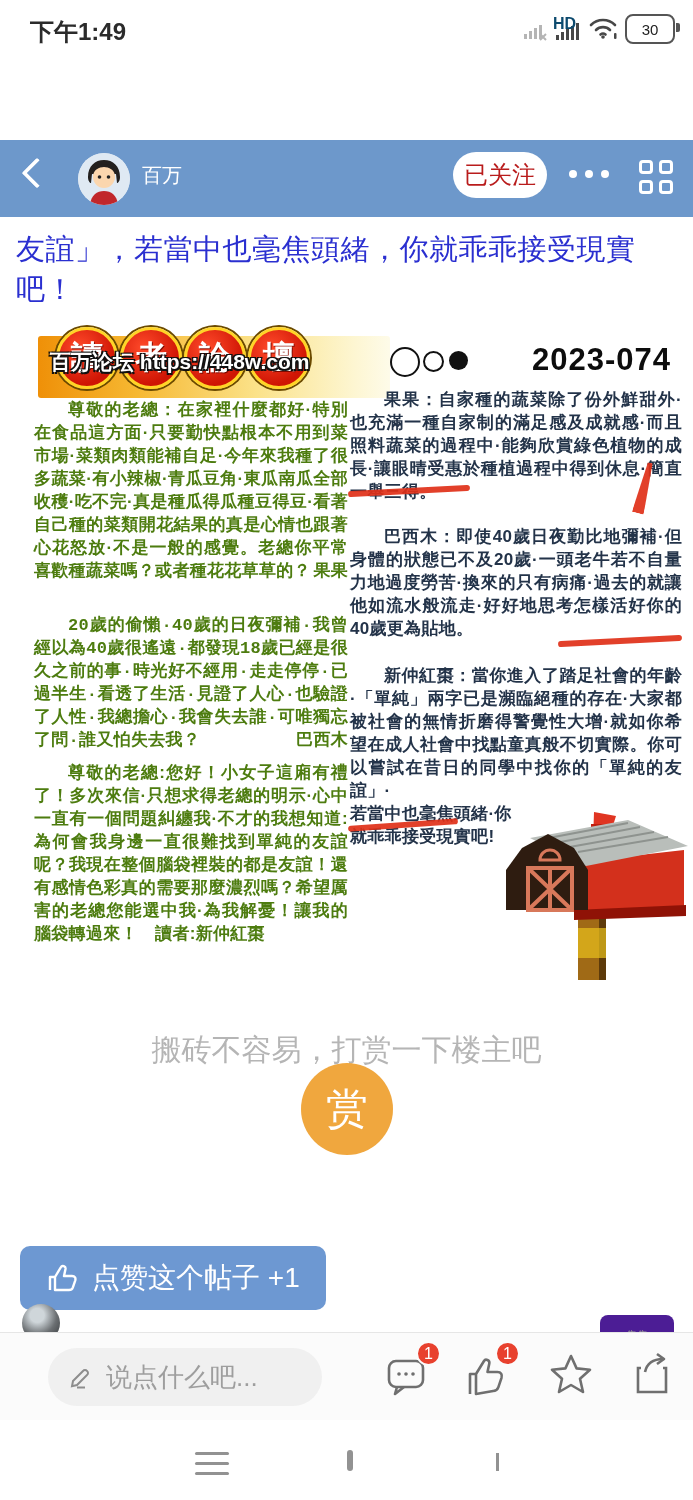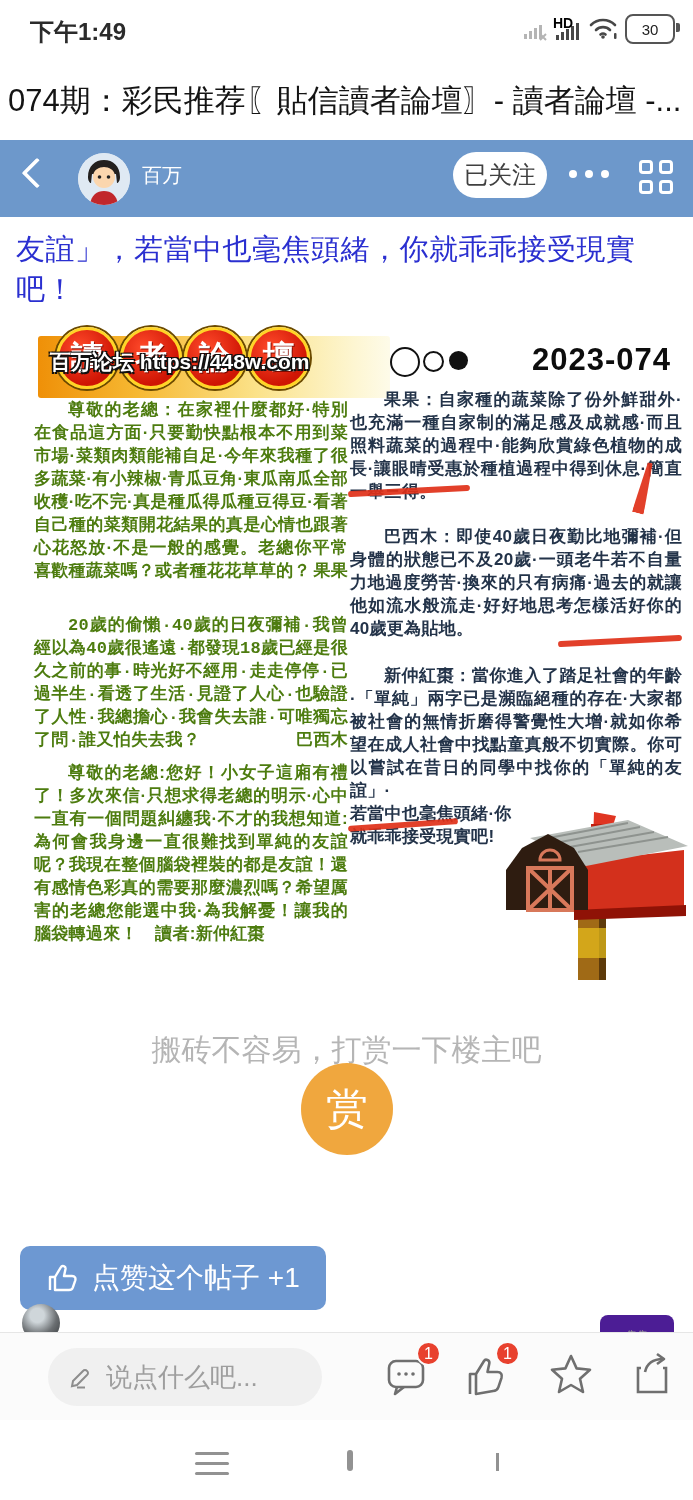--- a/index.html
+++ b/index.html
@@ -3,35 +3,35 @@
 <meta charset="utf-8">
 <style>
   html,body{margin:0;padding:0;background:#fff;}
   .screen{position:relative;width:693px;height:1500px;background:#fff;overflow:hidden;
           font-family:"Liberation Sans","DejaVu Sans",sans-serif;-webkit-font-smoothing:antialiased;}
   
   .status-bar{position:absolute;top:0;left:0;width:100%;height:60px;background:#fff;text-align:right;}
   .sb-time{position:absolute;left:30px;top:16px;font-size:24px;color:#2b2b2b;font-weight:bold;}
   .sb-icons{position:absolute;right:18px;top:14px;display:flex;align-items:flex-end;gap:7px;height:30px;}
   .sig{position:relative;width:26px;height:26px;}
-  .hd{position:absolute;top:-3px;left:-2px;font-size:14px;font-weight:bold;color:#000000;}
+  .hd{position:absolute;top:-3px;left:-2px;font-size:16px;font-weight:bold;color:#0c4a6e;}
   .battery{position:relative;width:46px;height:26px;border:2.5px solid #555;border-radius:8px;
            display:flex;align-items:center;justify-content:center;font-size:15px;color:#222;background:#fff;}
   .battery::after{content:"";position:absolute;right:-7px;top:7px;width:4px;height:9px;background:#555;border-radius:0 2px 2px 0;}
   
   .title-bar{position:absolute;top:60px;left:0;width:100%;height:80px;background:#fff;}
   .title-bar .t{position:absolute;left:8px;top:20px;width:680px;font-size:31px;color:#141414;
                 white-space:nowrap;overflow:hidden;}
   
   .navbar{position:absolute;top:140px;left:0;width:100%;height:77px;background:#6d98cb;}
   .back{position:absolute;left:26px;top:22px;width:18px;height:18px;border-left:4px solid #fff;border-bottom:4px solid #fff;transform:rotate(45deg);border-radius:2px;}
   .avatar{position:absolute;left:78px;top:13px;width:52px;height:52px;border-radius:50%;background:#dfe9f3;overflow:hidden;}
   .uname{position:absolute;left:142px;top:22px;color:#fff;font-size:20px;}
   .follow-pill{position:absolute;right:146px;top:12px;width:94px;height:46px;background:#fff;border:none;
-               border-radius:23px;color:#404040;font-size:24px;display:flex;align-items:center;justify-content:center;
+               border-radius:23px;color:#b91c1c;font-size:24px;display:flex;align-items:center;justify-content:center;
                font-family:inherit;}
   .more-dots{position:absolute;right:84px;top:30px;display:flex;gap:8px;}
   .more-dots i{width:8px;height:8px;border-radius:50%;background:#fff;}
   .grid-icon{position:absolute;right:20px;top:20px;width:34px;height:34px;display:grid;grid-template-columns:14px 14px;grid-template-rows:14px 14px;gap:6px;}
   .grid-icon i{border:3px solid #fff;border-radius:4px;box-sizing:border-box;}
   
   .lead{position:absolute;left:16px;top:230px;width:670px;font-size:29px;color:#2a2fd0;letter-spacing:.5px;}
   
   .scan{position:absolute;top:330px;left:0;width:693px;height:690px;background:#fff;}
   .banner{position:absolute;left:38px;top:6px;width:352px;height:62px;
@@ -134,23 +134,20 @@
             <circle cx="15" cy="23" r="1.8" fill="#474747"></circle>
             <rect x="26" y="19" width="2.5" height="6" rx="1" fill="#474747"></rect>
           </svg>
       </span>
       <span class="battery">
           <span>30</span>
         </span>
     </div>
   </div>
 
-  <div class="title-bar">
-    <div class="t">074期：彩民推荐〖貼信讀者論壇〗- 讀者論壇 -...</div>
-  </div>
 
   <div class="navbar">
     <span class="back"></span>
     <span class="avatar">
       <svg width="52" height="52" viewBox="0 0 52 52">
           <circle cx="26" cy="26" r="26" fill="#dfe9f3"></circle>
           <path d="M10 24c0-11 7-17 16-17s16 6 16 17c0 4-2 6-3 6l-1-9c-8 1-17 1-24 0l-1 9c-1 0-3-2-3-6z" fill="#23201f"></path>
           <circle cx="26" cy="24" r="11" fill="#fbd6ae"></circle>
           <circle cx="21.5" cy="24" r="1.8" fill="#222"></circle>
           <circle cx="30.5" cy="24" r="1.8" fill="#222"></circle>

